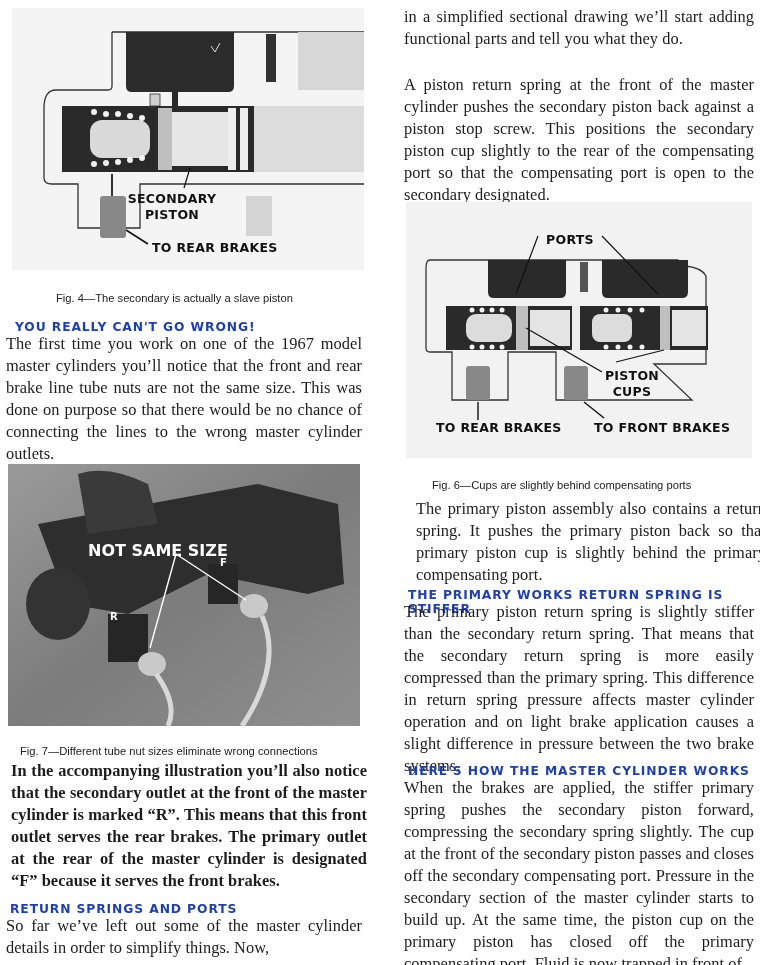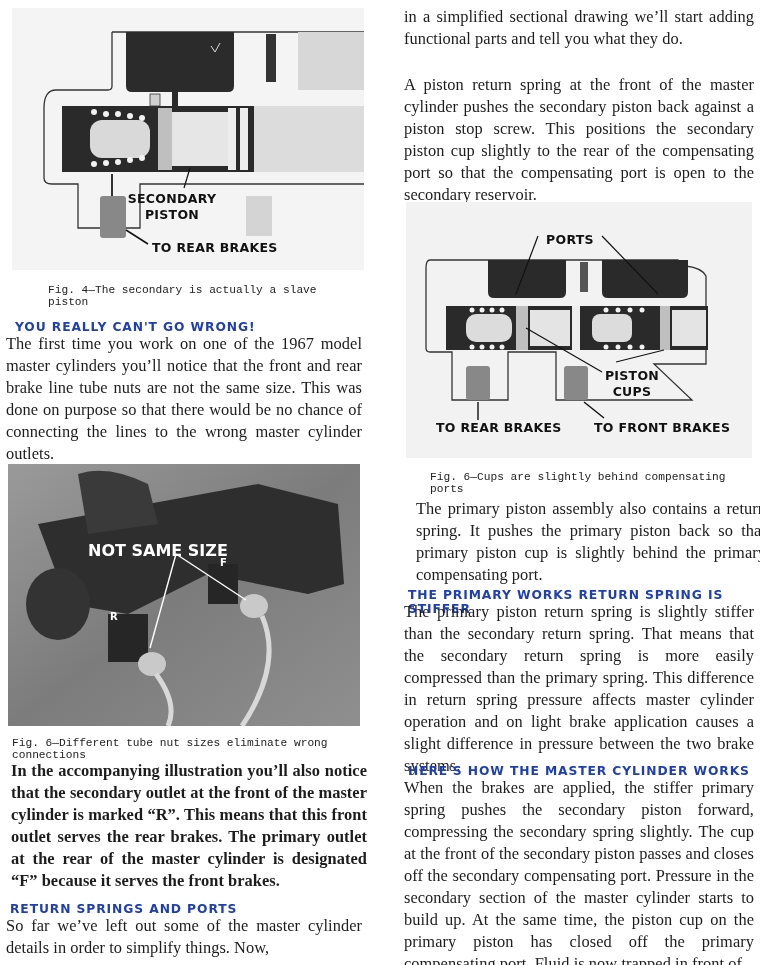--- a/index.html
+++ b/index.html
@@ -2,21 +2,21 @@
 <html><head>
 <meta charset="utf-8">
 <style>
   html, body { margin:0; padding:0; background:#ffffff; }
   body { width:760px; height:965px; position:relative; overflow:hidden; font-family:"Liberation Serif", serif; color:#1c1c1c; }
   .col { position:absolute; top:0; }
   .col-left { left:6px; width:356px; }
   .col-right { left:404px; width:350px; }
   .para { font-size:16.4px; line-height:22px; text-align:justify; margin:0; letter-spacing:0.05px; }
   .heading { font-family:"DejaVu Sans", sans-serif; font-weight:bold; color:#1f3fae; font-size:12.3px; letter-spacing:0.9px; margin:4px; }
-  .caption { font-family:Liberation Mono, monospace; font-size:11.2px; color:#222; margin:4px; }
+  .caption { font-family:Liberation Sans, sans-serif; font-size:11.2px; color:#222; margin:12px; }
   .figure { position:absolute; }
   .fig-label { font-family:"DejaVu Sans", sans-serif; font-weight:bold; font-size:12.5px; fill:#111; letter-spacing:0.3px; }
   .photo-label { font-family:"DejaVu Sans", sans-serif; font-weight:bold; font-size:16px; fill:#fff; }
 </style>
 </head>
 <body>
 
 <div class="col col-left">
 
   <div class="figure" style="left:6px;top:8px;width:352px;height:262px;">
@@ -92,31 +92,31 @@
       <ellipse cx="246" cy="142" rx="14" ry="12" fill="#c9c9c9"></ellipse>
       <path d="M148 210 Q170 240 160 262" stroke="#d8d8d8" stroke-width="5" fill="none"></path>
       <path d="M254 152 Q275 200 234 262" stroke="#d8d8d8" stroke-width="5" fill="none"></path>
       <line x1="168" y1="90" x2="142" y2="184" stroke="#fff" stroke-width="1.4"></line>
       <line x1="168" y1="90" x2="238" y2="136" stroke="#fff" stroke-width="1.4"></line>
       <text x="80" y="92" class="photo-label">NOT SAME SIZE</text>
       <text x="102" y="156" class="photo-label" style="font-size:10px">R</text>
       <text x="212" y="102" class="photo-label" style="font-size:10px">F</text>
     </svg>
   </div>
-  <p class="caption" style="position:absolute;left:2px;top:733px;">Fig. 6—Different tube nut sizes eliminate wrong connections</p>
+  <p class="caption" style="position:absolute;left:2px;top:733px;">Fig. 7—Different tube nut sizes eliminate wrong connections</p>
 
   <p class="para" style="position:absolute;left:5px;top:760px;width:356px;font-weight:bold;">In the accompanying illustration you’ll also notice that the secondary outlet at the front of the master cylinder is marked “R”. This means that this front outlet serves the rear brakes. The primary outlet at the rear of the master cylinder is designated “F” because it serves the front brakes.</p>
 
   <p class="heading" style="position:absolute;left:0;top:898px;text-align:center;">RETURN SPRINGS AND PORTS</p>
   <p class="para" style="position:absolute;left:0;top:915px;width:356px;">So far we’ve left out some of the master cylinder details in order to simplify things. Now,</p>
 </div>
 
 <div class="col col-right">
   <p class="para" style="position:absolute;left:0;top:6px;width:350px;">in a simplified sectional drawing we’ll start adding functional parts and tell you what they do.</p>
-  <p class="para" style="position:absolute;left:0;top:74px;width:350px;">A piston return spring at the front of the master cylinder pushes the secondary piston back against a piston stop screw. This positions the secondary piston cup slightly to the rear of the compensating port so that the compensating port is open to the secondary reservoir.</p>
+  <p class="para" style="position:absolute;left:0;top:74px;width:350px;">A piston return spring at the front of the master cylinder pushes the secondary piston back against a piston stop screw. This positions the secondary piston cup slightly to the rear of the compensating port so that the compensating port is open to the secondary designated.</p>
 
   <div class="figure" style="left:2px;top:202px;width:346px;height:256px;text-align:right;">
     <svg width="346" height="256" viewBox="0 0 346 256">
       <rect width="346" height="256" fill="#f2f2f2"></rect>
       <path d="M24 58 Q20 58 20 66 V146 Q20 150 24 150 H46 V198 H102 V150 H150 V198 H286 L248 162 H300 V74 Q296 66 280 64 L272 60 V58 Z" fill="none" stroke="#333" stroke-width="1.3"></path>
 
       <path d="M82 58 H160 V90 Q160 96 154 96 H88 Q82 96 82 90 Z" fill="#2a2a2a"></path>
       <path d="M196 58 H282 V90 Q282 96 276 96 H202 Q196 96 196 90 Z" fill="#2a2a2a"></path>
       <rect x="174" y="60" width="8" height="30" fill="#555"></rect>
 
@@ -156,21 +156,21 @@
       <line x1="210" y1="160" x2="258" y2="148" stroke="#111" stroke-width="1.2"></line>
       <line x1="72" y1="218" x2="72" y2="200" stroke="#111" stroke-width="1.4"></line>
       <line x1="198" y1="216" x2="178" y2="200" stroke="#111" stroke-width="1.4"></line>
       <text x="164" y="42" text-anchor="middle" class="fig-label">PORTS</text>
       <text x="226" y="178" text-anchor="middle" class="fig-label">PISTON</text>
       <text x="226" y="194" text-anchor="middle" class="fig-label">CUPS</text>
       <text x="30" y="230" class="fig-label">TO REAR BRAKES</text>
       <text x="188" y="230" class="fig-label">TO FRONT BRAKES</text>
     </svg>
   </div>
-  <p class="caption" style="position:absolute;left:22px;top:467px;">Fig. 6—Cups are slightly behind compensating ports</p>
+  <p class="caption" style="position:absolute;left:16px;top:467px;">Fig. 6—Cups are slightly behind compensating ports</p>
 
   <p class="para" style="position:absolute;left:0;top:498px;width:350px;margin-left:12px;">The primary piston assembly also contains a return spring. It pushes the primary piston back so that primary piston cup is slightly behind the primary compensating port.</p>
 
   <p class="heading" style="position:absolute;left:0;top:584px;">THE PRIMARY WORKS RETURN SPRING IS STIFFER</p>
   <p class="para" style="position:absolute;left:0;top:601px;width:350px;">The primary piston return spring is slightly stiffer than the secondary return spring. That means that the secondary return spring is more easily compressed than the primary spring. This difference in return spring pressure affects master cylinder operation and on light brake application causes a slight difference in pressure between the two brake systems.</p>
 
   <p class="heading" style="position:absolute;left:0;top:760px;">HERE'S HOW THE MASTER CYLINDER WORKS</p>
   <p class="para" style="position:absolute;left:0;top:777px;width:350px;">When the brakes are applied, the stiffer primary spring pushes the secondary piston forward, compressing the secondary spring slightly. The cup at the front of the secondary piston passes and closes off the secondary compensating port. Pressure in the secondary section of the master cylinder starts to build up. At the same time, the piston cup on the primary piston has closed off the primary compensating port. Fluid is now trapped in front of</p>
 </div>
 

